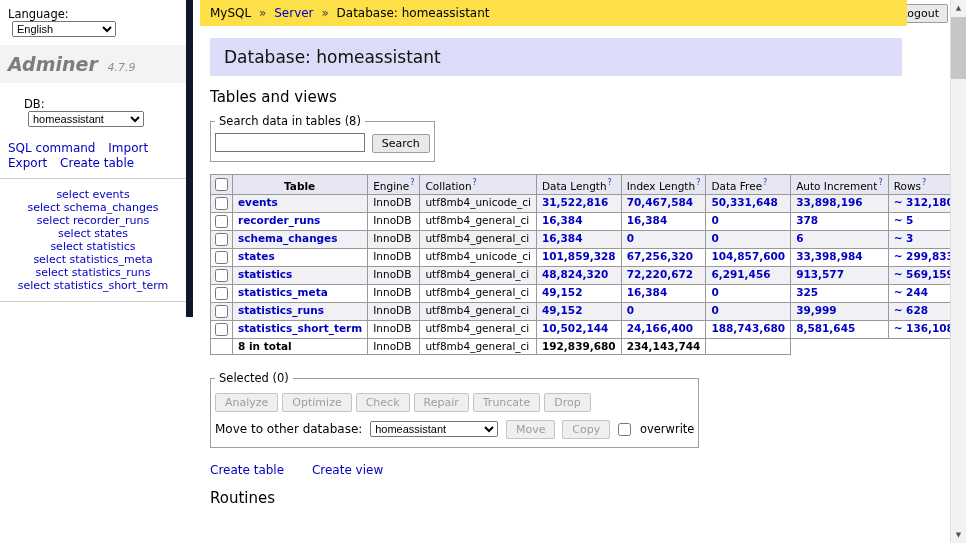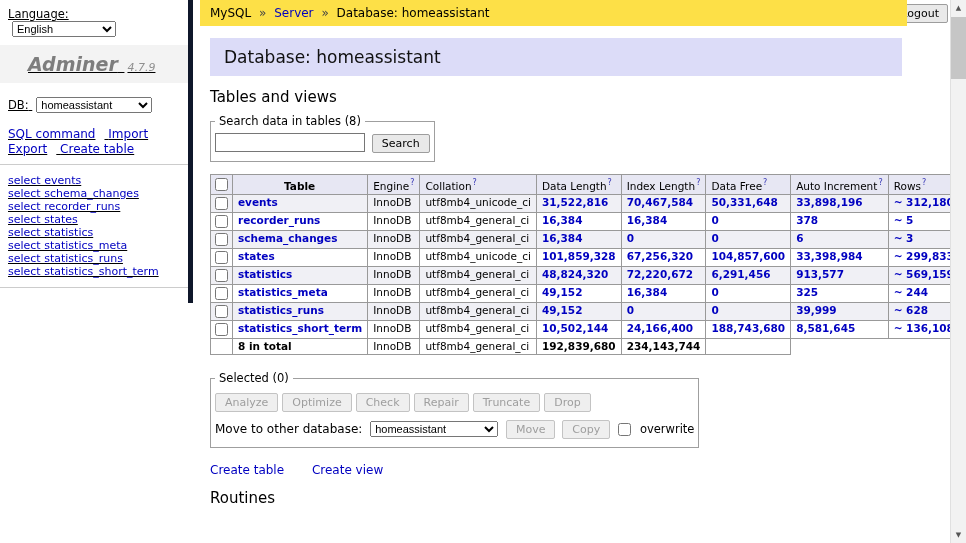--- a/index.html
+++ b/index.html
@@ -5,33 +5,33 @@
   * { box-sizing: border-box; }
   html, body { margin: 0; padding: 0; }
   body {
     width: 966px; height: 543px; overflow: hidden; position: relative;
     font-family: "DejaVu Sans", "Liberation Sans", sans-serif;
     font-size: 12px; color: #000; background: #fff;
   }
   a { color: #0000c0; text-decoration: none; cursor: pointer; }
 
   
-  #sidebar { position: absolute; top: 0; left: 0; width: 193px; border-right: 5px solid #0f172a; padding-bottom: 8px; background: #fff; text-decoration: underline; }
+  #sidebar { position: absolute; top: 0; left: 0; width: 193px; border-right: 7px solid #0f172a; padding-bottom: 8px; background: #fff; }
   #lang-row { padding: 7px 8px 8px; font-size: 11.5px; }
   #lang-row select { width: 104px; font-size: 11px; margin-left: 4px; }
-  #logo { margin: 0; background: #f3f3f3; padding: 8px 28px; font-size: 19px; font-weight: bold; font-style: italic; color: #7d7d7d; }
+  #logo { margin: 0; background: #f3f3f3; padding: 8px 8px; font-size: 19px; font-weight: bold; font-style: italic; color: #7d7d7d; }
   #logo a { color: #7d7d7d; }
   #logo .version { font-size: 11px; font-weight: normal; color: #909090; margin-left: 3px; }
-  #db-row { padding: 14px 8px 6px; font-size: 11.5px; }
+  #db-row { padding: 14px 24px 6px; font-size: 11.5px; }
   #db-row select { width: 116px; font-size: 11px; margin-left: 4px; }
   #side-actions { margin: 8px 8px 6px; width: 162px; line-height: 15px; }
   #side-actions a { margin-right: 9px; white-space: nowrap; }
   hr.side { border: none; border-top: 1px solid #ccc; margin: 7px 0; }
   #side-tables { padding: 2px 8px 2px; }
-  .side-row { line-height: 13px; font-size: 11px; white-space: nowrap; }
+  .side-row { line-height: 13px; font-size: 11px; white-space: nowrap; text-align: center; }
 
   
   #content { position: absolute; left: 200px; top: 0; width: 707px; }
   #breadcrumb { background: #fde047; padding: 6px 10px; font-size: 12px; color: #222; }
   .bc-sep { color: #444; margin: 0 4px; }
   .bc-root { color: #000; }
   .bc-current { color: #000; }
   h2 { background: #dcdcf8; margin: 12px 5px 0 10px; padding: 9px 14px; font-size: 17px; font-weight: normal; color: #111; }
   #db-links { margin: 14px 0 0 10px; }
   #db-links a { margin-right: 18px; }

